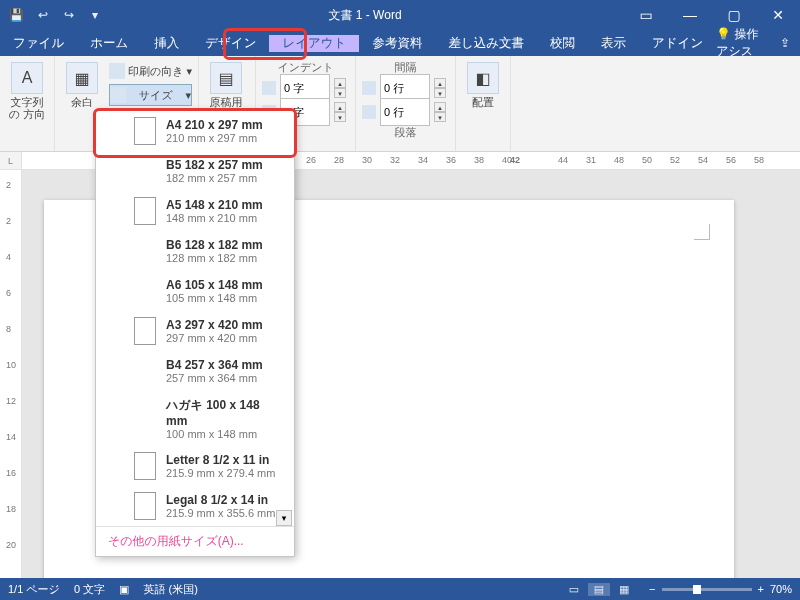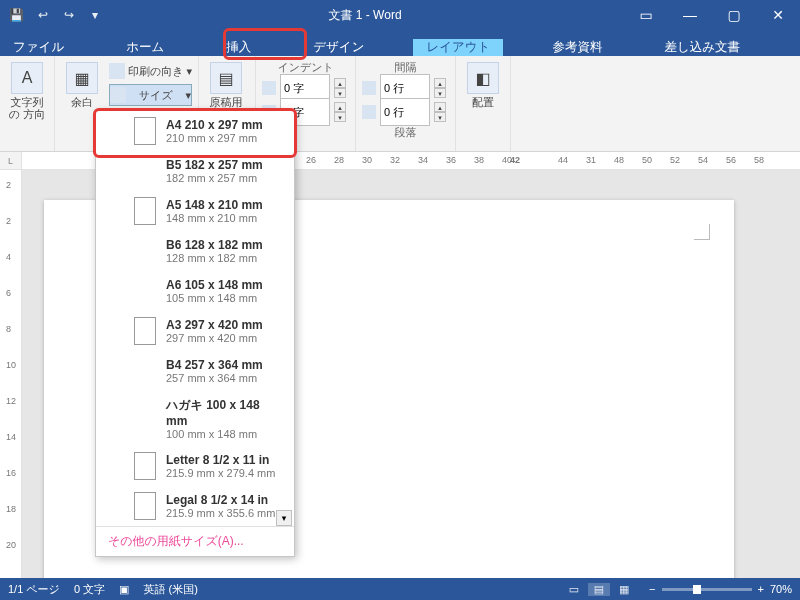--- a/index.html
+++ b/index.html
@@ -5,23 +5,23 @@
 * { margin: 0; padding: 0; box-sizing: border-box; font-family: "Yu Gothic UI", "Meiryo", sans-serif; }
 body { width: 800px; height: 600px; background: #fff; overflow: hidden; position: relative; }
 
 .titlebar { background: #2b579a; height: 30px; display: flex; align-items: center; color: #fff; font-size: 12px; }
 .titlebar .qat { display: flex; align-items: center; gap: 4px; padding-left: 6px; }
 .titlebar .qat span { width: 22px; height: 22px; display: inline-flex; align-items: center; justify-content: center; opacity: .9; }
 .titlebar .title { flex: 1; text-align: center; }
 .titlebar .winbtns { display: flex; }
 .titlebar .winbtns span { width: 44px; height: 30px; display: inline-flex; align-items: center; justify-content: center; font-size: 14px; }
 
-.tabs { background: #2b579a; height: 26px; display: flex; align-items: flex-end; color: #fff; font-size: 12.5px; gap: 36px; }
+.tabs { background: #2b579a; height: 26px; display: flex; align-items: center; color: #fff; font-size: 12.5px; }
 .tabs .tab { padding: 0 13px; display: flex; align-items: center; cursor: pointer; white-space: nowrap; }
-.tabs .tab.active { background: #7dd3fc; color: #2b579a; }
+.tabs .tab.active { background: #c4b5fd; color: #2b579a; }
 .tabs .spacer { flex: 1; }
 .tabs .right { display: flex; align-items: center; gap: 10px; padding-right: 10px; }
 .tabs .right span { font-size: 12px; }
 
 .ribbon { background: #f3f3f3; height: 96px; border-bottom: 1px solid #d4d4d4; display: flex; font-size: 11px; color: #444; }
 .group { border-right: 1px solid #e1e1e1; padding: 4px 6px 2px; display: flex; flex-direction: column; }
 .group .body { flex: 1; display: flex; gap: 6px; }
 .group .label { text-align: center; font-size: 11px; color: #666; padding-top: 2px; }
 .btn-lg { display: flex; flex-direction: column; align-items: center; justify-content: flex-start; width: 42px; padding-top: 2px; }
 .btn-lg .ico { width: 32px; height: 32px; background: #e8eef7; border: 1px solid #c5d3e8; display: flex; align-items: center; justify-content: center; font-size: 16px; }

